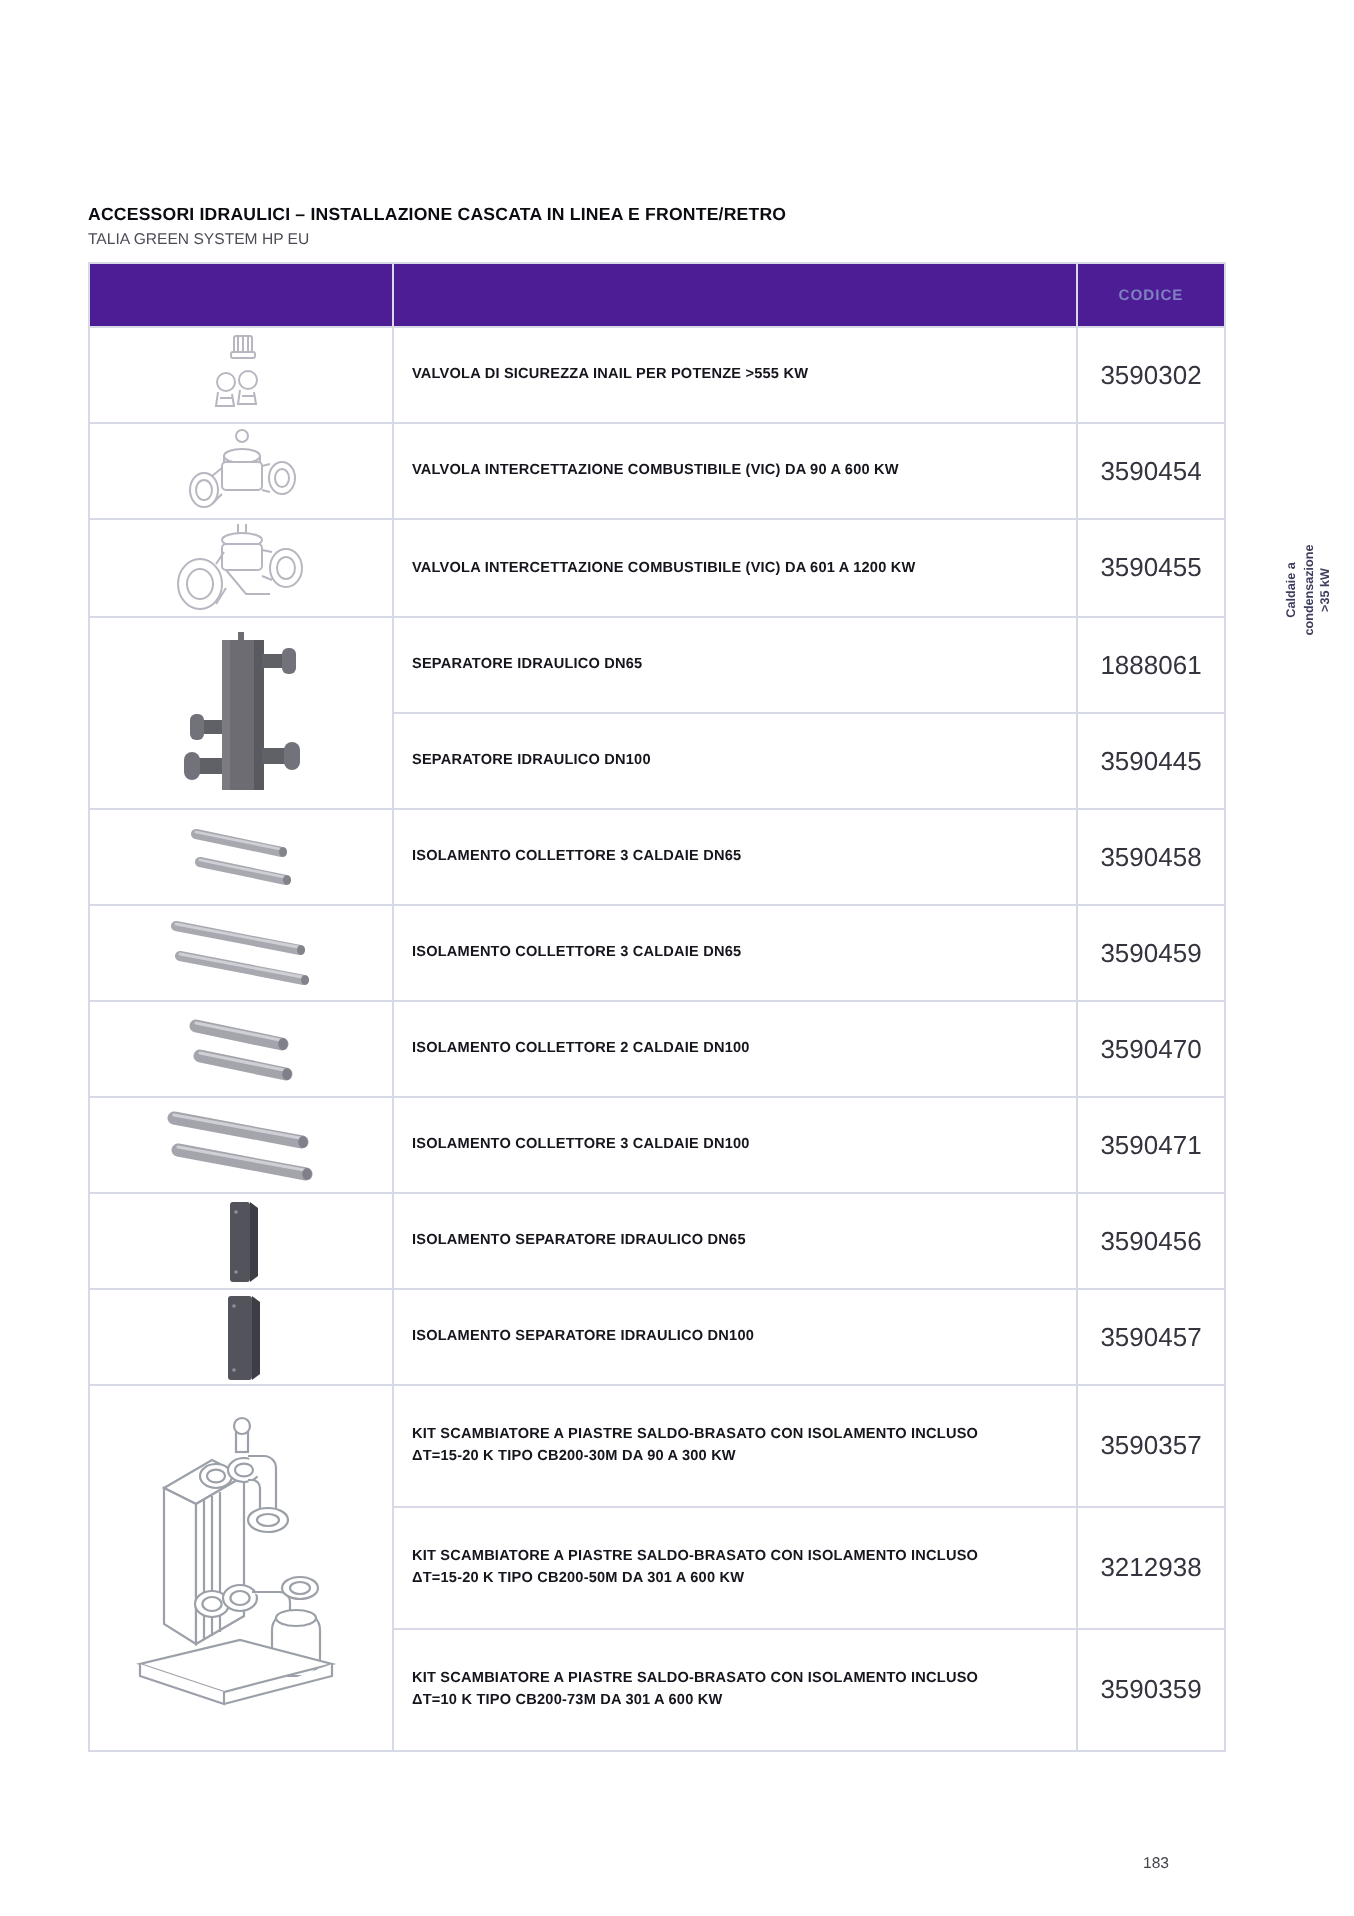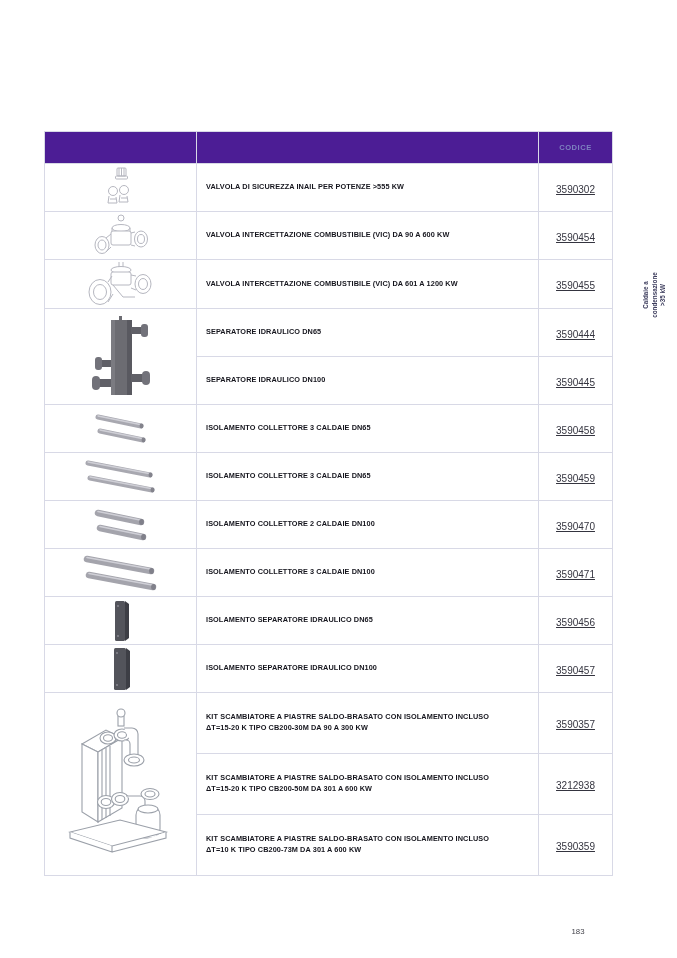--- a/index.html
+++ b/index.html
@@ -32,21 +32,21 @@
   }
   .col-img { width:152px; }
   .col-desc { width:342px; }
   .col-code { width:74px; }
   tr.r td { height:48px; }
   tr.rk td { height:61px; }
   td.img-cell { text-align:center; }
   td.desc-cell { padding:4px 6px 4px 9px; }
   .desc-text { font-size:7.3px; font-weight:bold; color:#15151d; line-height:1.45; letter-spacing:0.1px; }
   td.code-cell { text-align:center; }
-  .code-text { font-size:10px; color:#34343f;text-decoration:underline; }
+  .code-text { font-size:13px; color:#34343f; }
 
   .side-tab {
     position:absolute; left:655px; top:295px;
     transform:translate(-50%,-50%) rotate(-90deg);
     text-align:center;
     font-size:6.3px; font-weight:bold; color:#3e3e5e;
     line-height:1.35; white-space:nowrap;
   }
 
   .footer-logo { position:absolute; left:57px; top:981px; display:flex; align-items:center; gap:4px;text-align:center; }
@@ -56,20 +56,24 @@
   svg { display:block; margin:0 auto; }
   .ln { stroke:#b6b7c0; fill:none; stroke-width:1; }
   .lnf { stroke:#b6b7c0; fill:#ffffff; stroke-width:1; }
   .hx { stroke:#9ba0a9; fill:#ffffff; stroke-width:1.1; }
 </style>
 </head>
 <body>
 
 <div class="page">
 
+  <div class="title-block">
+    <div class="doc-title">ACCESSORI IDRAULICI – INSTALLAZIONE CASCATA IN LINEA E FRONTE/RETRO</div>
+    <div class="doc-subtitle">TALIA GREEN SYSTEM HP EU</div>
+  </div>
 
   <table class="catalog">
     <colgroup>
         <col class="col-img">
         <col class="col-desc">
         <col class="col-code">
       </colgroup>
     <tbody>
         <tr>
       <th class="h"></th>
@@ -149,21 +153,21 @@
           <rect x="7" y="43" width="7" height="13" rx="3" fill="#72727a"></rect>
           <rect x="11" y="65" width="12" height="8" fill="#606067"></rect>
           <rect x="4" y="62" width="8" height="14" rx="4" fill="#72727a"></rect>
           <rect x="43" y="60" width="12" height="8" fill="#606067"></rect>
           <rect x="54" y="57" width="8" height="14" rx="4" fill="#72727a"></rect>
         </svg>
       </td>
       <td class="desc-cell">
             <div class="desc-text">SEPARATORE IDRAULICO DN65</div>
           </td>
-      <td class="code-cell"><span class="code-text">3590444</span></td>
+      <td class="code-cell"><span class="code-text">1888061</span></td>
     </tr>
     <tr class="r">
       <td class="desc-cell">
             <div class="desc-text">SEPARATORE IDRAULICO DN100</div>
           </td>
       <td class="code-cell"><span class="code-text">3590445</span></td>
     </tr>
 
     <tr class="r">
       <td class="img-cell">

